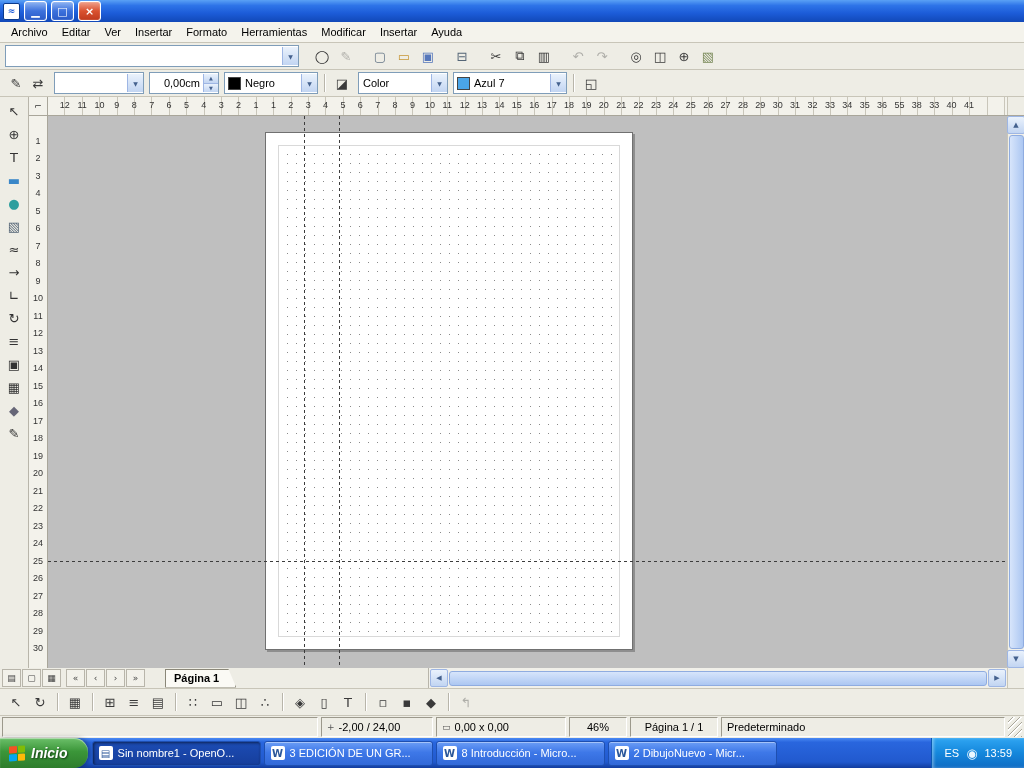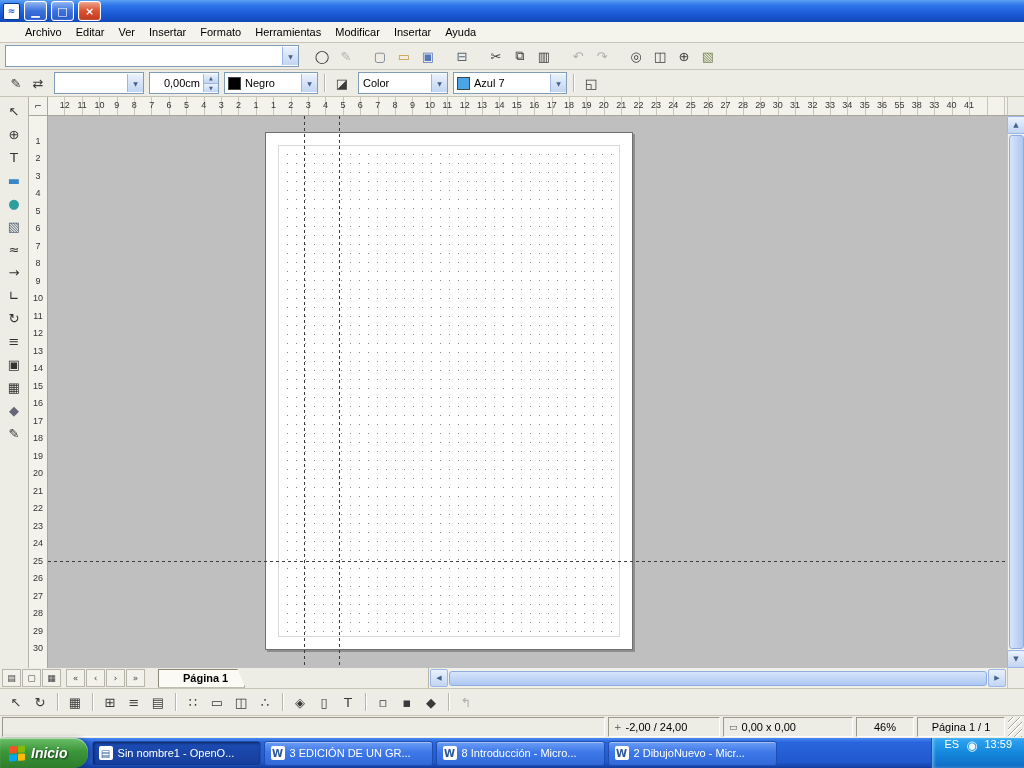--- a/index.html
+++ b/index.html
@@ -13,21 +13,21 @@
   .appicon{width:15px;height:15px;background:#fff;border:1px solid #0A3A8C;border-radius:2px;
            color:#1E5CD8;font-size:9px;font-weight:bold;display:flex;align-items:center;justify-content:center;}
   .title-text{flex:1;color:#fff;font-weight:bold;font-size:12px;text-shadow:1px 1px 1px rgba(0,0,0,.55);padding-left:2px;
               white-space:nowrap;overflow:hidden;}
   .tb-btn{width:21px;height:18px;border-radius:3px;border:1px solid #fff;color:#fff;font-size:11px;font-weight:bold;
           display:flex;align-items:center;justify-content:center;
           background:linear-gradient(180deg,#8FB4F2 0%,#3C71DC 50%,#2A5BC8 100%);box-shadow:inset 0 0 1px #fff;}
   .tb-btn.close{background:linear-gradient(180deg,#F0A28C 0%,#DA5230 50%,#C03A1E 100%);}
 
   
-  .menubar{height:20px;flex:none;display:flex;align-items:center;background:#F4F3EC;border-bottom:1px solid #C8C5B8;padding-left:18px;}
+  .menubar{height:20px;flex:none;display:flex;align-items:center;background:#F4F3EC;border-bottom:1px solid #C8C5B8;padding-left:4px;}
   .menu-item{padding:2px 7px;cursor:default;}
 
   
   .funcbar,.objbar{height:26px;flex:none;display:flex;align-items:center;background:#EEEDE5;
                    border-bottom:1px solid #C8C5B8;padding:0 5px;}
   .tbgroup{display:flex;gap:2px;margin-left:12px;}
   .tbtn{width:22px;height:20px;display:flex;align-items:center;justify-content:center;font-size:13px;color:#3A3A3A;}
   .dim{opacity:.35;}
   .sep{width:1px;height:18px;background:#B8B5AA;box-shadow:1px 0 0 #fff;margin:0 6px;flex:none;}
 
@@ -78,22 +78,22 @@
   .sb-btn{width:16px;height:16px;flex:none;border:1px solid #9EB6E4;border-radius:2px;font-size:7px;
           display:flex;align-items:center;justify-content:center;}
   .sb-thumb{background:linear-gradient(90deg,#D7E5FB,#ACC7F2);border:1px solid #8FACE0;border-radius:3px;}
   .vscroll .sb-thumb{flex:1;width:13px;margin:1px 0;}
 
   
   .tabrow{height:20px;flex:none;display:flex;align-items:stretch;background:#EEEDE5;border-bottom:1px solid #C8C5B8;}
   .tabarea{width:426px;flex:none;display:flex;align-items:center;gap:1px;padding-left:2px;}
   .mini{width:17px;height:16px;flex:none;border:1px solid #B8B5AA;background:#F2F1EA;color:#444;font-size:9px;
         display:flex;align-items:center;justify-content:center;}
-  .pagetab{height:17px;margin-left:12px;background:#FBFAF5;border:1px solid #8A8778;font-weight:bold;
-           display:flex;align-items:center;padding:0 16px 0 24px;
+  .pagetab{height:17px;margin-left:19px;background:#FBFAF5;border:1px solid #8A8778;font-weight:bold;
+           display:flex;align-items:center;padding:0 16px 0 8px;
            clip-path:polygon(0 0,calc(100% - 8px) 0,100% 100%,0 100%);text-align:right;}
   .hscroll{flex:1;display:flex;align-items:center;border-left:1px solid #B8B5AA;background:#F1F0E9;padding:1px;}
   .hscroll .sb-thumb{flex:1;height:13px;margin:0 1px;background:linear-gradient(180deg,#D7E5FB,#ACC7F2);}
   .corner-box{width:16px;flex:none;background:#EEEDE5;border-left:1px solid #C8C5B8;}
 
   
   .optbar{height:26px;flex:none;display:flex;align-items:center;background:#EEEDE5;border-bottom:1px solid #C8C5B8;padding:0 5px;}
   .optgroup{display:flex;gap:2px;}
 
   
@@ -117,21 +117,21 @@
   .winflag i{border-radius:1px;}
   .f1{background:#F35325;}.f2{background:#81BC06;}.f3{background:#05A6F0;}.f4{background:#FFBA08;}
   .taskbtns{display:flex;align-items:center;flex:1;min-width:0;padding-left:4px;gap:3px;}
   .taskbtn{width:155px;height:23px;flex:none;display:flex;align-items:center;gap:5px;padding:0 6px;border-radius:3px;
            color:#fff;border:1px solid #1E4FB0;white-space:nowrap;overflow:hidden;
            background:linear-gradient(180deg,#6B9DF6 0%,#3E78E8 45%,#3168D8 100%);box-shadow:inset 0 1px 0 rgba(255,255,255,.4);}
   .taskbtn.active{background:linear-gradient(180deg,#1C4CB4,#163E9C);box-shadow:inset 1px 1px 3px rgba(0,0,0,.55);}
   .task-icon{width:14px;height:14px;flex:none;background:#fff;border-radius:2px;color:#2B579A;font-size:10px;font-weight:bold;
              display:flex;align-items:center;justify-content:center;}
   .task-label{overflow:hidden;text-overflow:ellipsis;}
-  .tray{height:30px;flex:none;display:flex;gap:7px;padding:0 12px 0 12px;color:#fff;
+  .tray{height:30px;flex:none;display:flex;align-items:center;gap:7px;padding:0 12px 0 12px;color:#fff;
         background:linear-gradient(180deg,#2FA5F2 0%,#1487DC 50%,#0F6CC4 100%);
         border-left:1px solid #0A58B4;box-shadow:inset 2px 0 3px rgba(255,255,255,.35);}
   .tray-ico{font-size:13px;color:#EAF6FF;}
 </style>
 </head>
 <body>
 
 <div class="screen">
 
   <div class="titlebar">
@@ -429,20 +429,21 @@
     <span class="cell wPos">
       <i class="icon">+</i>
       <span>-2,00 / 24,00</span>
     </span>
     <span class="cell wSize">
       <i class="icon">▭</i>
       <span>0,00 x 0,00</span>
     </span>
     <span class="cell wZoom center">46%</span>
     <span class="cell wPage center">Página 1 / 1</span>
+    <span class="cell wStyle">Predeterminado</span>
     <span class="grip"></span>
   </div>
 
   <div class="taskbar">
     <div class="start">
       <span class="winflag">
           <i class="f1"></i>
           <i class="f2"></i>
           <i class="f3"></i>
           <i class="f4"></i>

